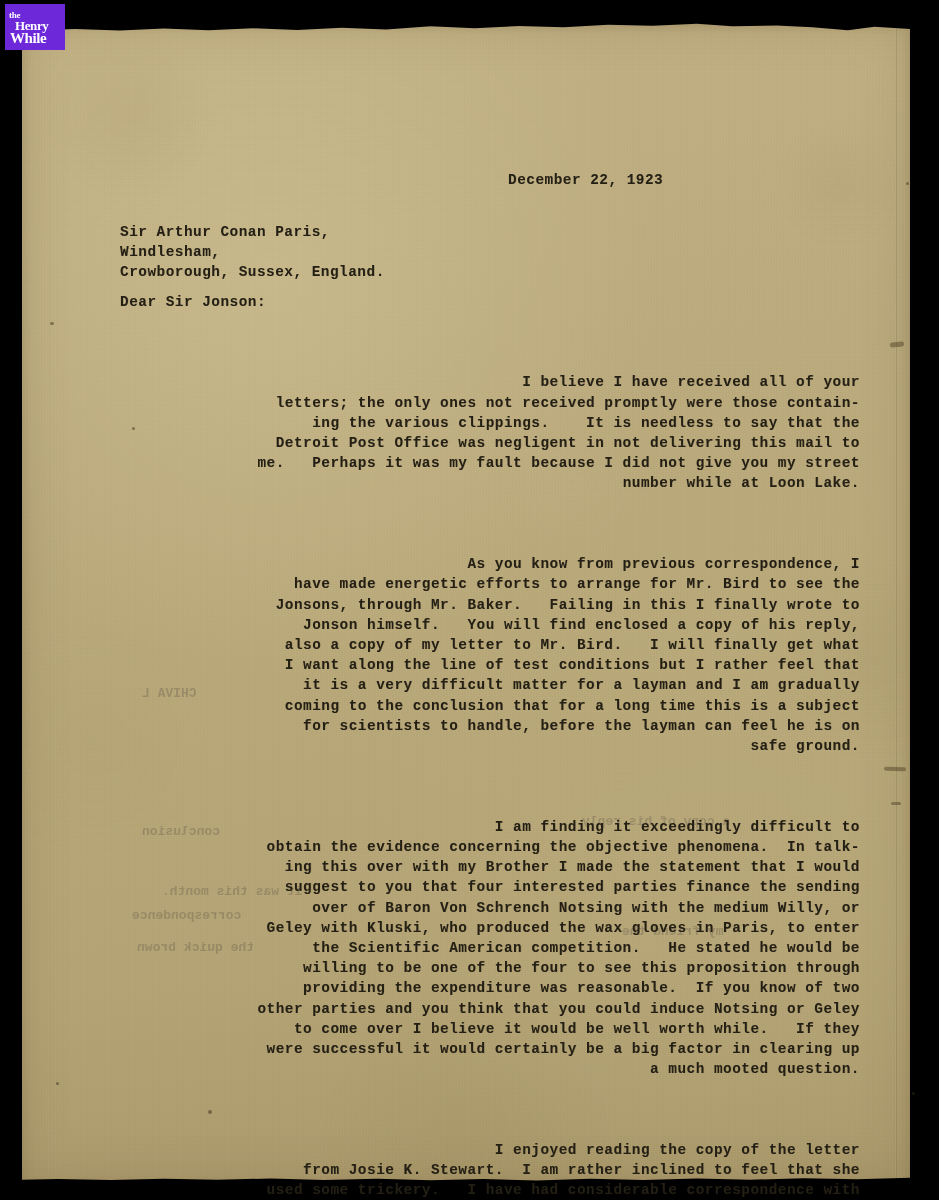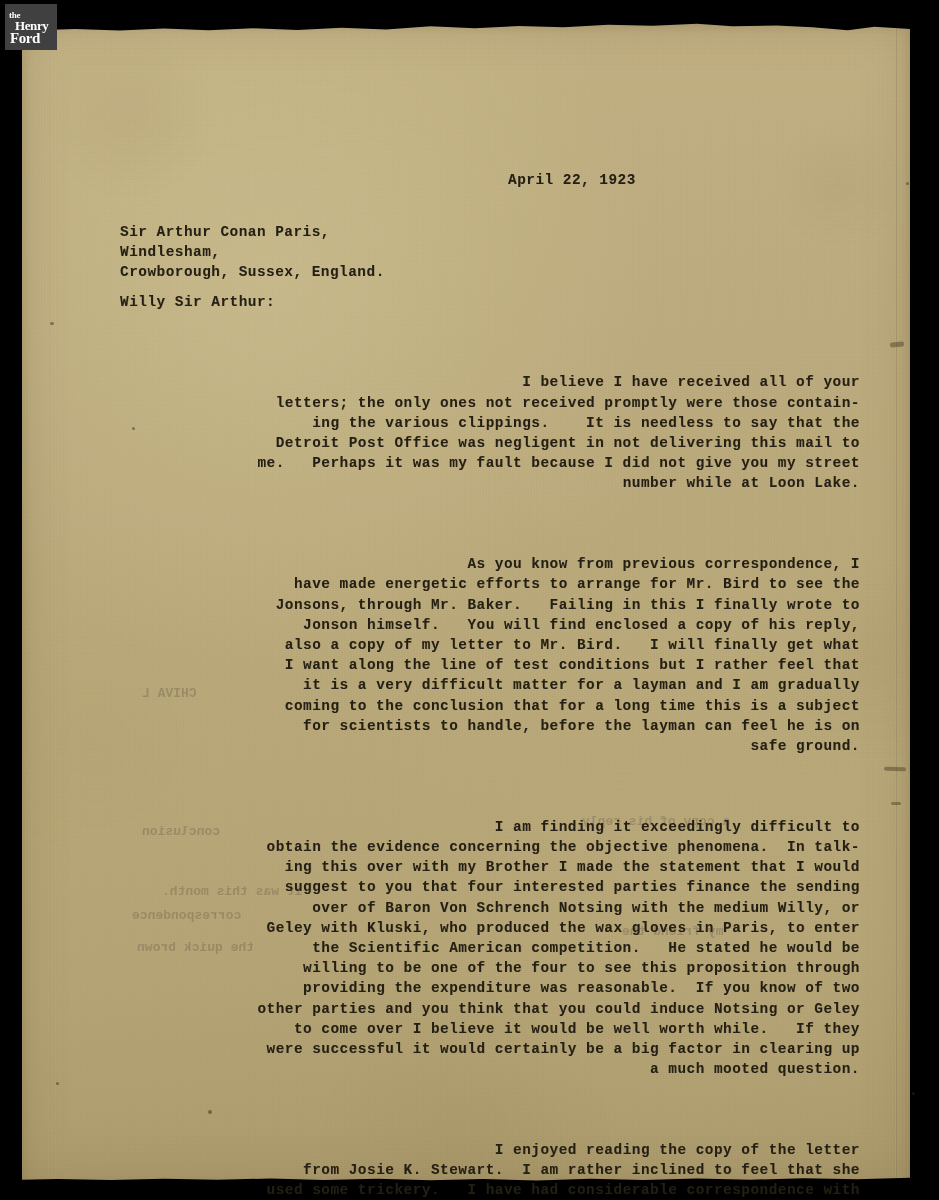--- a/index.html
+++ b/index.html
@@ -125,23 +125,23 @@
   }
   #nick-a { right: 6px;  top: 320px; width: 14px; height: 5px; transform: rotate(-6deg); }
   #nick-b { right: 4px;  top: 745px; width: 22px; height: 4px; transform: rotate(2deg); }
   #nick-c { right: 9px;  top: 780px; width: 10px; height: 3px; }
 
   
   #logo-badge {
     position: absolute;
     left: 5px;
     top: 4px;
-    width: 52px;
+    width: 60px;
     height: 46px;
-    background: #404040;
+    background: #6d28d9;
     z-index: 30;
     color: #ffffff;
     font-family: "Liberation Serif", serif;
     overflow: hidden;
   }
   #logo-the {
     position: absolute;
     left: 4px; top: 7px;
     font-size: 9px;
     font-weight: 700;
@@ -271,27 +271,27 @@
     <div class="ghost-text" id="ghost-a">CHIVA L</div>
     <div class="ghost-text" id="ghost-b">it was this month.</div>
     <div class="ghost-text" id="ghost-c">correspondence</div>
     <div class="ghost-text" id="ghost-d">my friend the</div>
     <div class="ghost-text" id="ghost-e">the quick brown</div>
     <div class="ghost-text" id="ghost-f">a copy of his reply</div>
     <div class="ghost-text" id="ghost-g">conclusion</div>
 
     <div id="typed-body">
 
-      <div id="date-line">April 22, 1923</div>
+      <div id="date-line">December 22, 1923</div>
 
       <div id="addressee-block">Sir Arthur Conan Paris,
 Windlesham,
 Crowborough, Sussex, England.</div>
 
-      <div id="salutation-line">Willy Sir Arthur:</div>
+      <div id="salutation-line">Dear Sir Jonson:</div>
 
       <div id="letter-paragraphs">
         <p class="letter-para">              I believe I have received all of your
 letters; the only ones not received promptly were those contain-
 ing the various clippings.    It is needless to say that the
 Detroit Post Office was negligent in not delivering this mail to
 me.   Perhaps it was my fault because I did not give you my street
 number while at Loon Lake.</p>
         <p class="letter-para">              As you know from previous correspondence, I
 have made energetic efforts to arrange for Mr. Bird to see the
@@ -327,16 +327,16 @@
     </div>
 
     <div id="paper-top-edge"></div>
     <div id="paper-bottom-edge"></div>
 
   </div>
 
   <div id="logo-badge">
     <div id="logo-the">the</div>
     <div id="logo-henry">Henry</div>
-    <div id="logo-ford">Ford</div>
+    <div id="logo-ford">While</div>
   </div>
 
 </div>
 
 </body></html>

